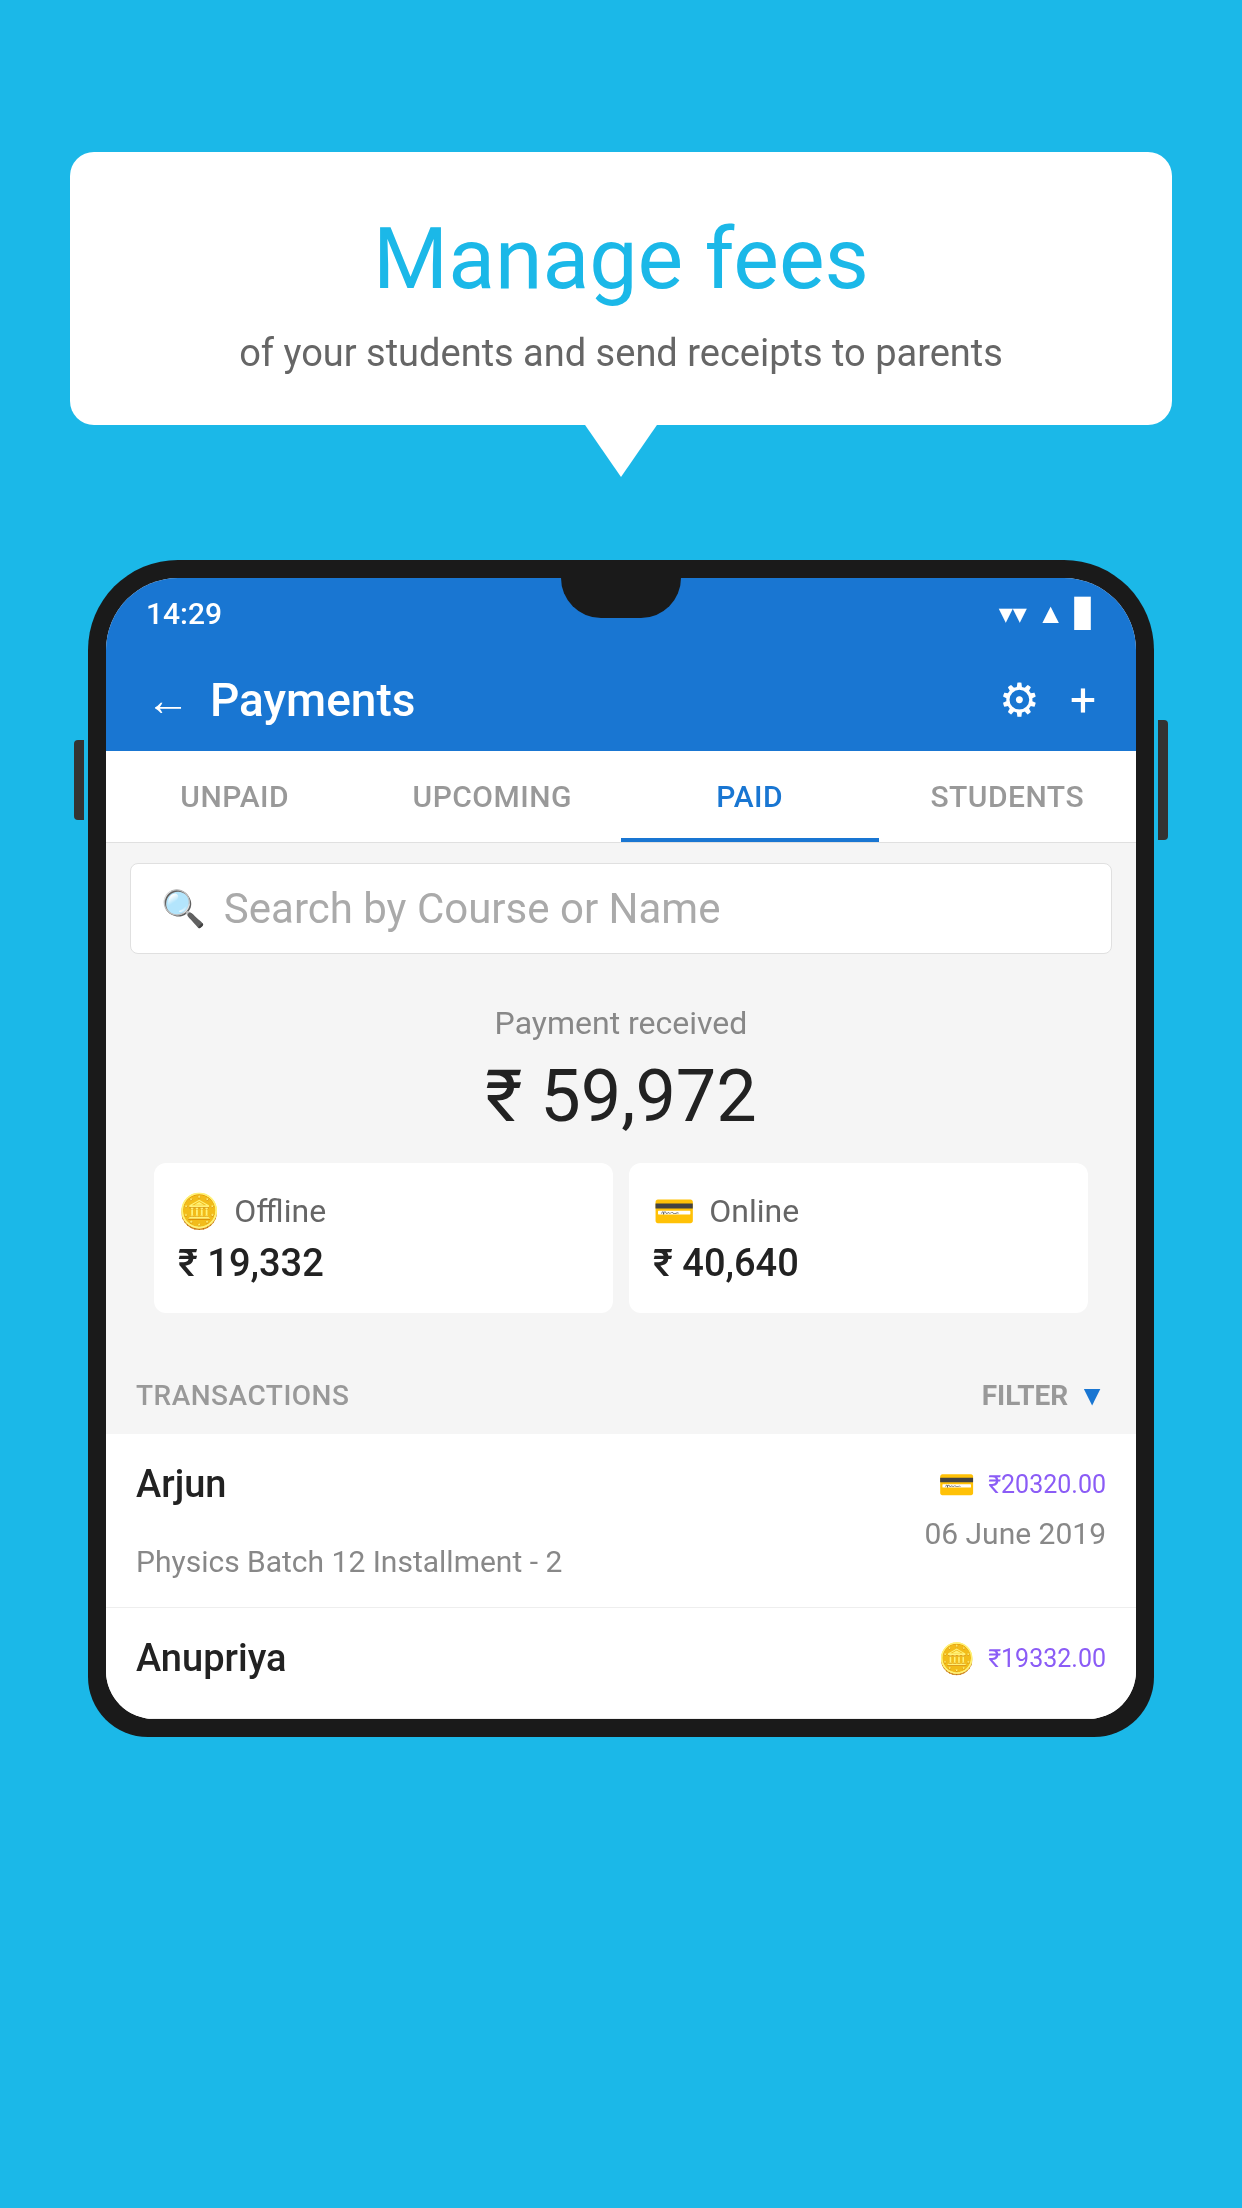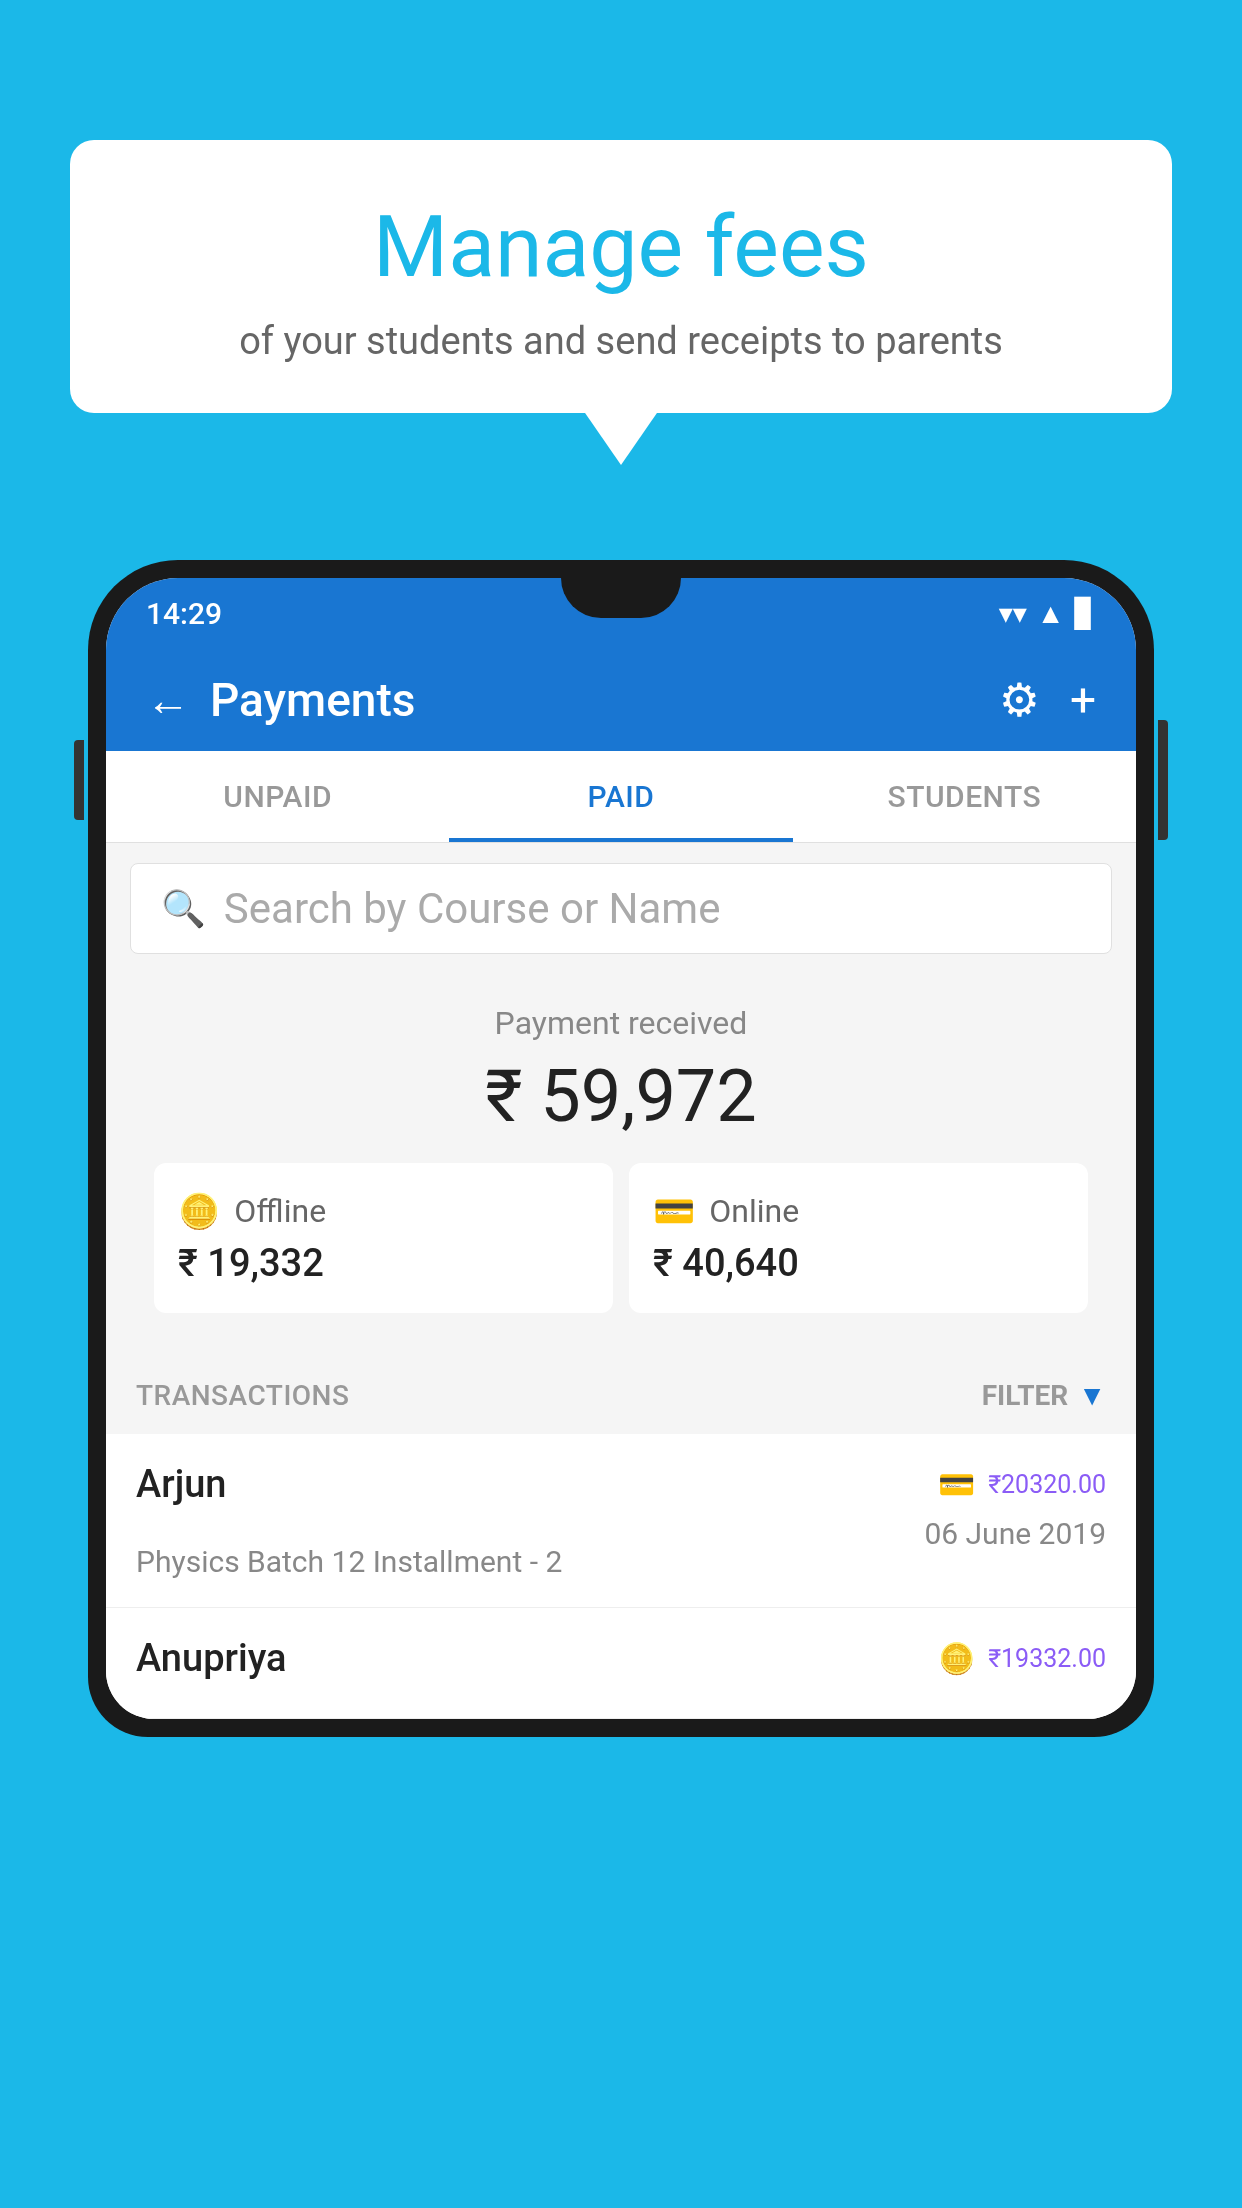--- a/index.html
+++ b/index.html
@@ -9,21 +9,21 @@
       height: 2208px;
       background-color: #1BB8E8;
       font-family: 'Roboto', Arial, sans-serif;
       overflow: hidden;
       position: relative;
     }
 
     
     .speech-bubble-wrapper {
       position: absolute;
-      top: 140px;
+      top: 152px;
       left: 70px;
       right: 70px;
       display: flex;
       flex-direction: column;
       align-items: center;
     }
 
     .speech-bubble {
       background: white;
       border-radius: 24px;
@@ -418,20 +418,23 @@
         </div>
         <div class="header-right">
           <span class="gear-icon">⚙</span>
           <span class="plus-icon">+</span>
         </div>
       </div>
 
       <div class="tabs-container">
         <div class="tab">
           <span>UNPAID</span>
+        </div>
+        <div class="tab">
+          <span>UPCOMING</span>
         </div>
         <div class="tab active">
           <span>PAID</span>
         </div>
         <div class="tab">
           <span>STUDENTS</span>
         </div>
       </div>
 
       <div class="search-container">

